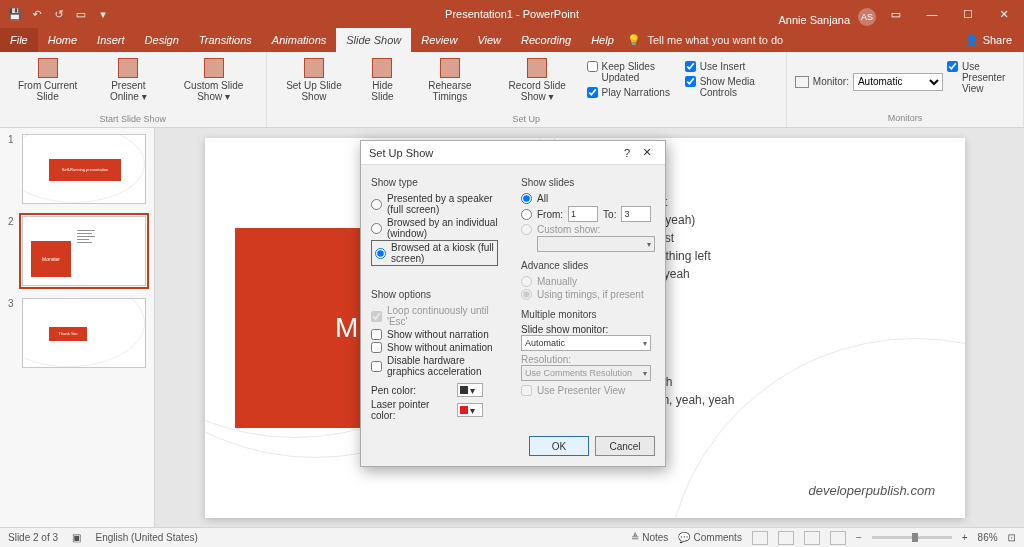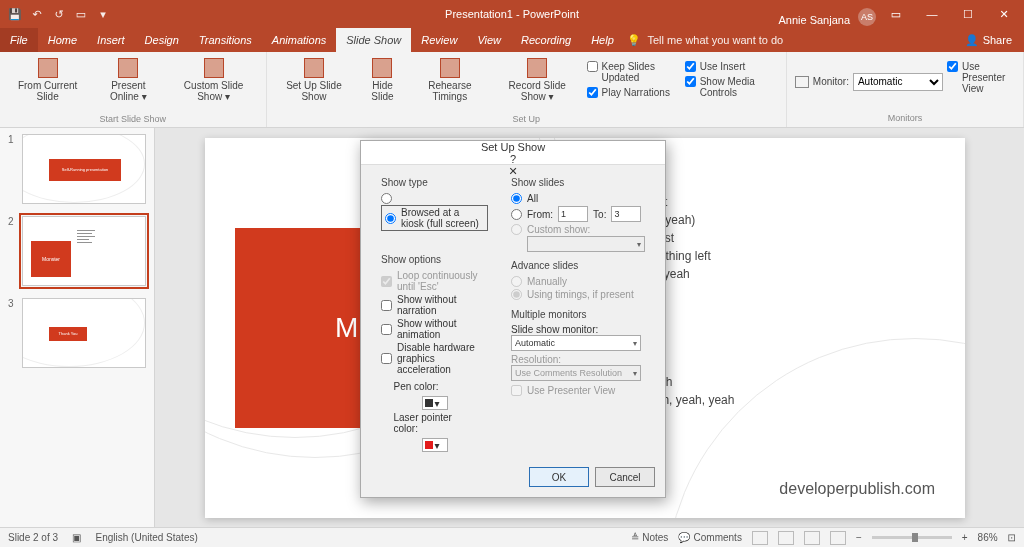--- a/index.html
+++ b/index.html
@@ -45,35 +45,35 @@
 .thumb .mini-text { position: absolute; font-size: 3px; color: #888; line-height: 3px; }
 .thumb .swirl { position: absolute; inset: 0; border: 1px solid #eee; border-radius: 50%; }
 
 
 .editor { flex: 1; position: relative; background: #e6e6e6; overflow: hidden; }
 .slide { position: absolute; left: 50px; top: 10px; width: 760px; height: 380px; background: #fff; box-shadow: 0 2px 8px rgba(0,0,0,0.2); overflow: hidden; }
 .slide .swirl-bg { position: absolute; width: 500px; height: 500px; border: 1px solid #e8e8e8; border-radius: 50%; }
 .slide .red-shape { position: absolute; left: 30px; top: 90px; width: 160px; height: 200px; background: #d13a1e; }
 .slide .red-shape2 { position: absolute; left: 60px; top: 100px; width: 300px; height: 180px; background: #d13a1e; color: #fff; font-size: 28px; display: flex; align-items: center; padding-left: 70px; }
 .slide .lyrics { position: absolute; left: 310px; top: 55px; font-size: 12px; color: #444; line-height: 18px; }
-.slide .watermark { position: absolute; right: 30px; bottom: 20px; font-size: 16px; color: #555; }
+.slide .watermark { position: absolute; right: 30px; bottom: 20px; font-size: 13px; color: #555; font-style: italic; }
 
 
 .dialog { position: absolute; left: 360px; top: 140px; width: 306px; background: #f0f0f0; border: 1px solid #aaa; box-shadow: 2px 4px 14px rgba(0,0,0,0.35); font-size: 10px; color: #333; z-index: 100; }
-.dialog .dlg-title { height: 24px; display: flex; align-items: center; padding: 0 8px; font-size: 11px; border-bottom: 1px solid #ddd; background: #fff; flex-direction: column; }
+.dialog .dlg-title { height: 24px; display: flex; align-items: center; padding: 0 8px; font-size: 11px; border-bottom: 1px solid #ddd; background: #fff; }
 .dialog .dlg-title .spacer { flex: 1; }
 .dialog .dlg-title .xbtn { width: 20px; text-align: center; cursor: pointer; }
-.dialog .dlg-body { padding: 8px 20px; display: flex; gap: 23px; }
+.dialog .dlg-body { padding: 8px 10px; display: flex; gap: 23px; }
 .dialog .col { flex: 1; }
 .dialog .section-title { font-size: 10px; color: #444; margin: 4px 0 4px 0; }
 .dialog .opt { display: flex; align-items: center; gap: 5px; padding: 1px 0; font-size: 10px; }
 .dialog .opt input { width: 11px; height: 11px; margin: 0; }
 .dialog .opt.boxed { border: 1px solid #666; padding: 1px 3px; display: inline-flex; }
 .dialog .opt.disabled { color: #999; }
-.dialog .row-inline { display: flex; align-items: center; gap: 4px; padding: 1px 0; flex-direction: column; }
+.dialog .row-inline { display: flex; align-items: center; gap: 4px; padding: 1px 0; }
 .dialog .spin { width: 30px; height: 16px; border: 1px solid #aaa; background: #fff; font-size: 9px; display: inline-flex; align-items: center; padding: 0 2px; }
 .dialog .color-pick { width: 26px; height: 14px; border: 1px solid #aaa; display: inline-flex; align-items: center; gap: 2px; padding: 0 2px; background: #fff; }
 .dialog .color-pick .sw { width: 8px; height: 8px; }
 .dialog .drop { width: 130px; height: 16px; border: 1px solid #aaa; background: #fff; font-size: 9px; padding: 0 3px; display: flex; align-items: center; justify-content: space-between; }
 .dialog .drop .arrow { font-size: 8px; color: #666; }
 .dialog .drop.disabled { background: #eee; color: #999; }
 .dialog .dlg-buttons { display: flex; justify-content: flex-end; gap: 6px; padding: 6px 10px 10px; }
 .dialog .btn { min-width: 60px; height: 20px; border: 1px solid #888; background: #e9e9e9; font-size: 10px; display: flex; align-items: center; justify-content: center; cursor: pointer; }
 .dialog .btn.primary { border: 1px solid #2a6fb5; background: #e5f1fb; }
 
@@ -260,20 +260,25 @@
     <span>Set Up Show</span>
     <span class="spacer"></span>
     <span class="xbtn">?</span>
     <span class="xbtn">✕</span>
   </div>
   <div class="dlg-body">
     <div class="col">
       <div class="section-title">Show type</div>
       <label class="opt">
           <input type="radio" name="st" style="">
+          <span>Presented by a speaker (full screen)</span>
+        </label>
+      <label class="opt">
+          <input type="radio" name="st" style="">
+          <span>Browsed by an individual (window)</span>
         </label>
       <div><label class="opt boxed">
             <input type="radio" name="st" checked="" style="">
             <span>Browsed at a kiosk (full screen)</span>
           </label></div>
 
       <div class="section-title" style="margin-top:23px">Show options</div>
       <label class="opt disabled">
           <input type="checkbox" checked="" disabled="" style="">
           <span>Loop continuously until 'Esc'</span>

